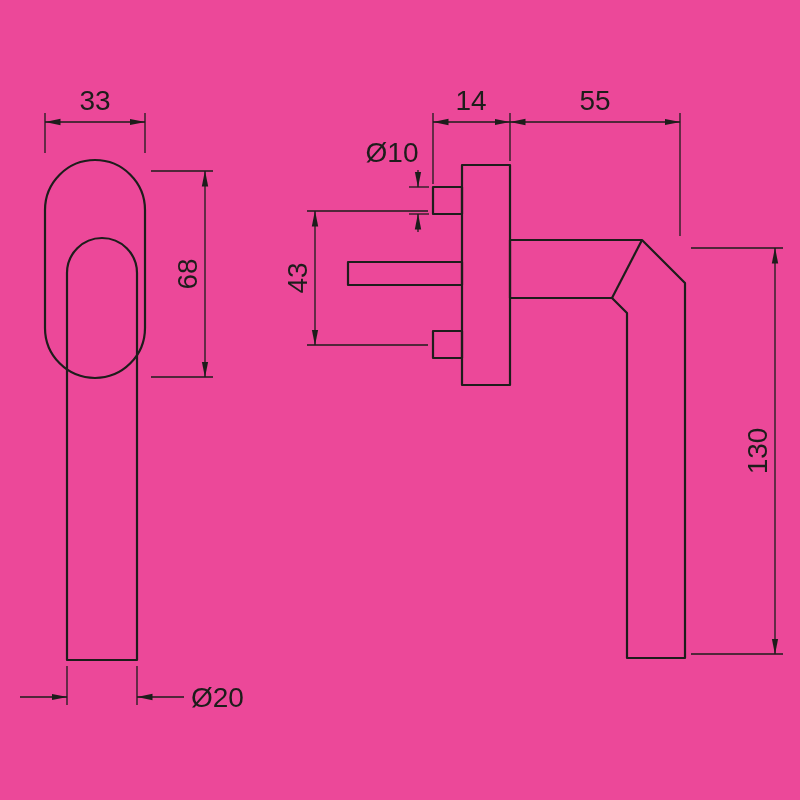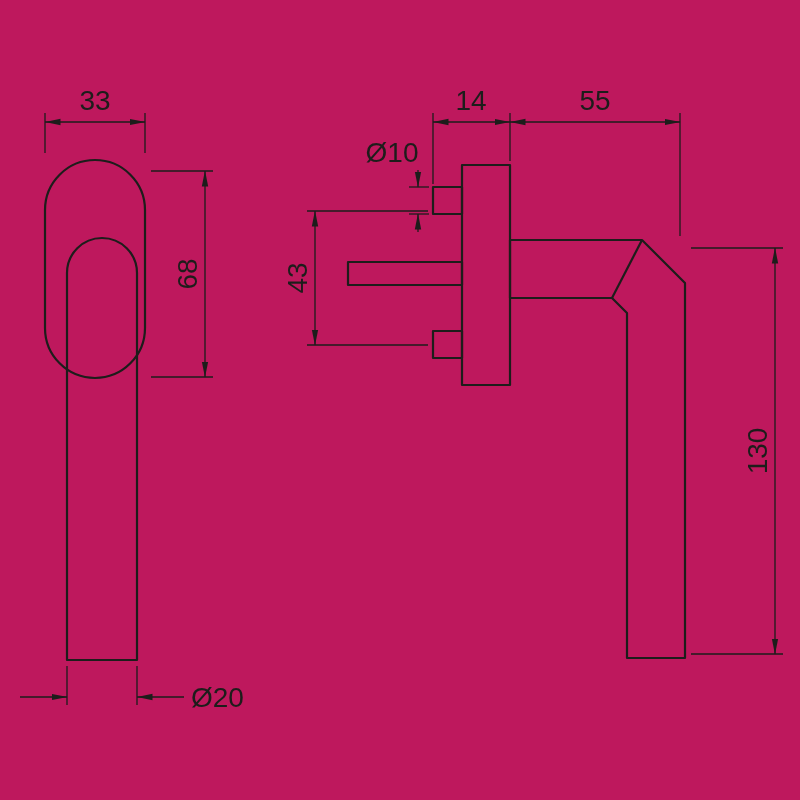--- a/index.html
+++ b/index.html
@@ -3,21 +3,21 @@
 <meta charset="utf-8">
 <style>
   html, body {
     margin: 0;
     padding: 0;
     background: #ffffff;
   }
   .canvas {
     width: 800px;
     height: 800px;
-    background: #be185d;
+    background: #ec4899;
     position: relative;
   }
   svg { display: block; }
   .outline {
     fill: none;
     stroke: #1d1d1b;
     stroke-width: 2.2;
     stroke-linejoin: round;
     stroke-linecap: butt;
   }

